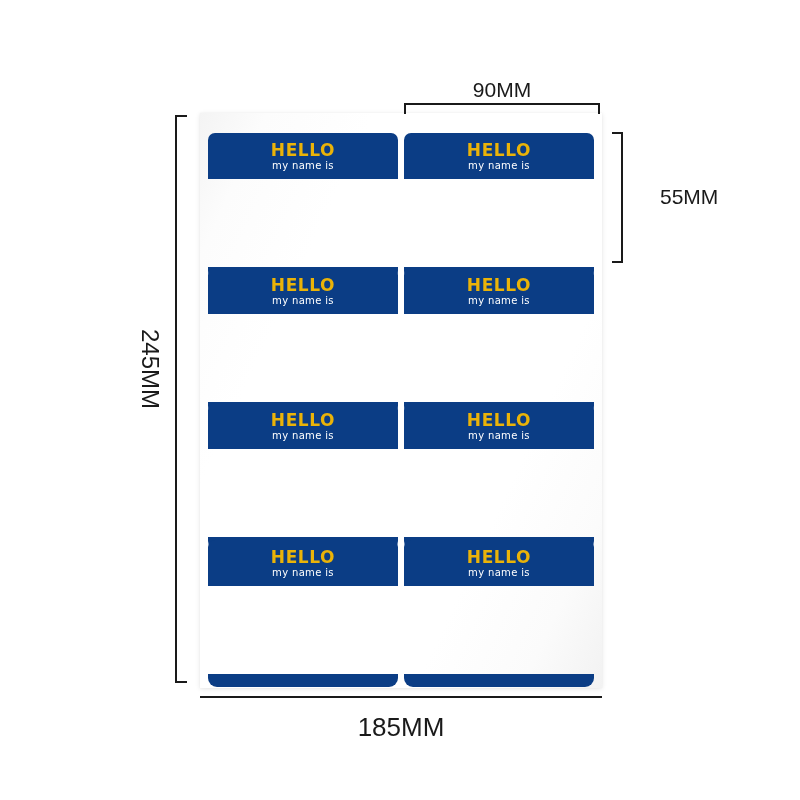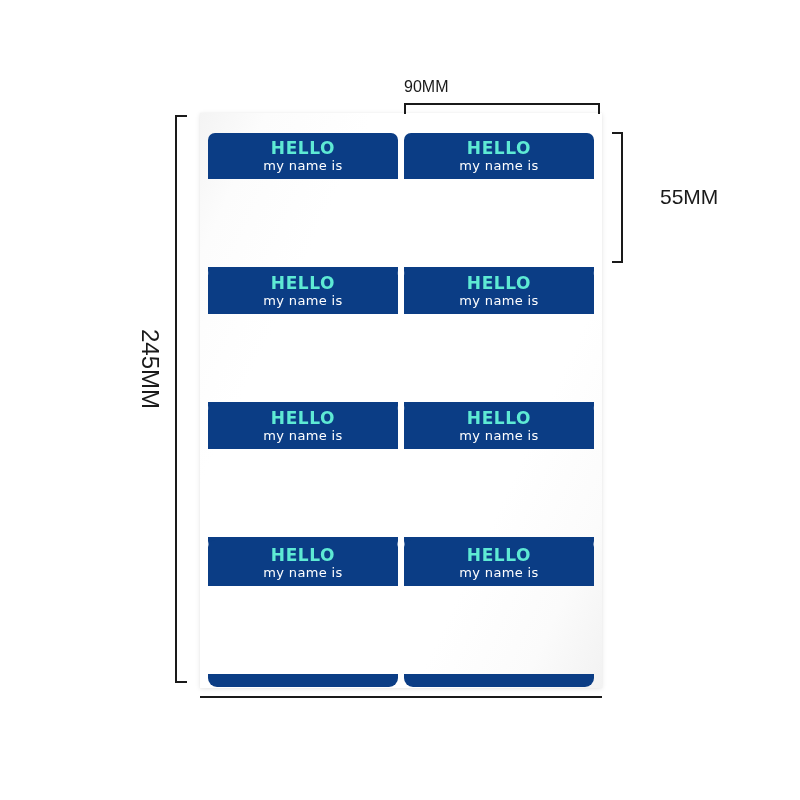--- a/index.html
+++ b/index.html
@@ -57,34 +57,34 @@
     background: #0b3d85;
     border-radius: 7px 7px 0 0;
     box-sizing: border-box;
     display: flex;
     flex-direction: column;
     align-items: center;
     justify-content: center;
     overflow: hidden;
   }
   .label-hello {
-    color: #5eead4;
+    color: #eab308;
     font-family: "DejaVu Sans", sans-serif;
     font-weight: bold;
     font-size: 17px;
     letter-spacing: 0.6px;
     line-height: 1;
     margin: 0 0 2px 0;
     white-space: nowrap;
   }
   .label-sub {
     color: #ffffff;
     font-family: "DejaVu Sans", sans-serif;
     font-weight: normal;
-    font-size: 13px;
+    font-size: 10px;
     letter-spacing: 0.35px;
     line-height: 1;
     white-space: nowrap;
   }
   .label-body {
     position: absolute;
     left: 0;
     top: 46px;
     width: 190px;
     background: transparent;
@@ -105,22 +105,22 @@
     font-family: "Liberation Sans", sans-serif;
     font-weight: normal;
     white-space: nowrap;
   }
 
   
   #dim-top-label {
     left: 404px;
     top: 78px;
     width: 196px;
-    text-align: left;
-    font-size: 16px;
+    text-align: center;
+    font-size: 21px;
   }
   #dim-top-bracket {
     position: absolute;
     left: 404px;
     top: 103px;
     width: 196px;
     height: 11px;
   }
   #dim-top-bracket .bar  { position:absolute; left:0; top:0; width:196px; height:1.6px; background:#1a1a1a; }
   #dim-top-bracket .tl   { position:absolute; left:0;      top:0; width:1.6px; height:11px; background:#1a1a1a; }
@@ -284,14 +284,15 @@
   <div id="dim-left-bracket">
     <div class="bar"></div>
     <div class="tt"></div>
     <div class="tb"></div>
   </div>
   <div class="dim-text" id="dim-left-label">245MM</div>
 
   <div id="dim-bottom-bracket">
     <div class="bar"></div>
   </div>
+  <div class="dim-text" id="dim-bottom-label">185MM</div>
 
 </div>
 
 </body></html>

